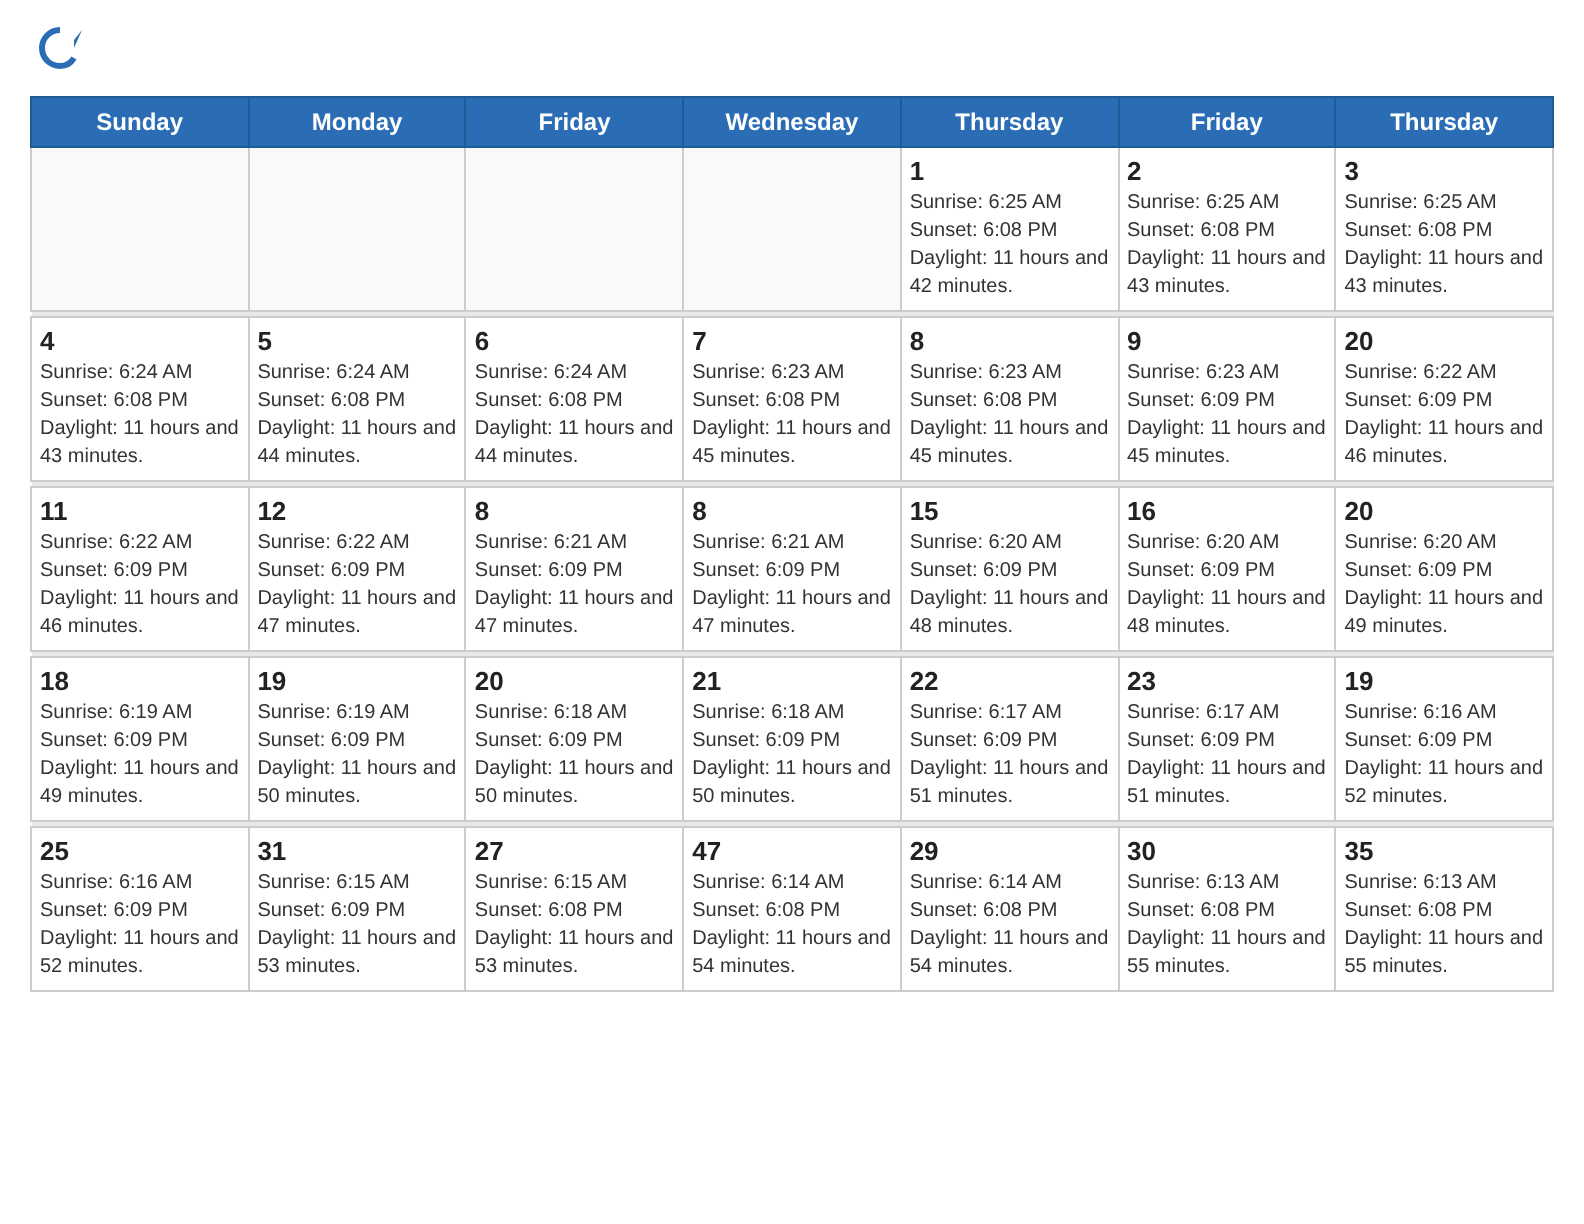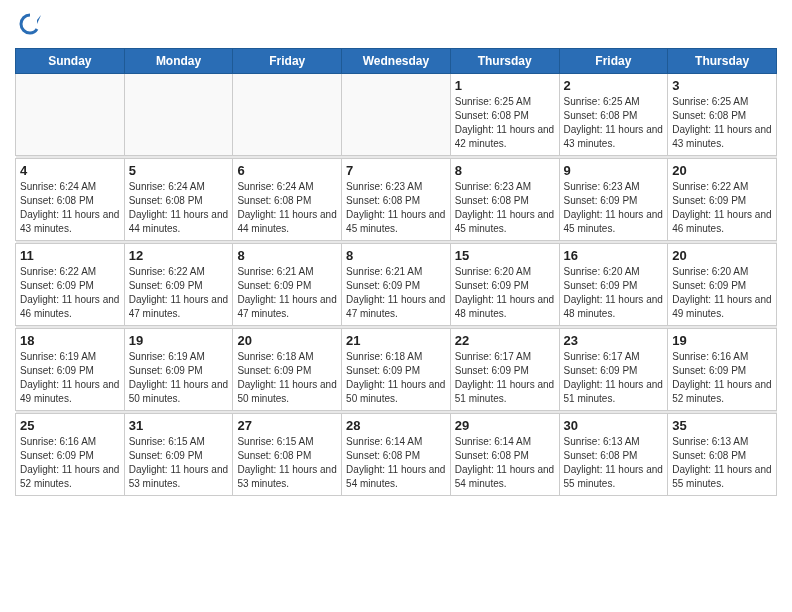--- a/index.html
+++ b/index.html
@@ -256,21 +256,21 @@
           </td>
           <td>
             <div class="day-number">31</div>
             <div class="day-info">Sunrise: 6:15 AM<br>Sunset: 6:09 PM<br>Daylight: 11 hours and 53 minutes.</div>
           </td>
           <td>
             <div class="day-number">27</div>
             <div class="day-info">Sunrise: 6:15 AM<br>Sunset: 6:08 PM<br>Daylight: 11 hours and 53 minutes.</div>
           </td>
           <td>
-            <div class="day-number">28</div>
+            <div class="day-number">47</div>
             <div class="day-info">Sunrise: 6:14 AM<br>Sunset: 6:08 PM<br>Daylight: 11 hours and 54 minutes.</div>
           </td>
           <td>
             <div class="day-number">29</div>
             <div class="day-info">Sunrise: 6:14 AM<br>Sunset: 6:08 PM<br>Daylight: 11 hours and 54 minutes.</div>
           </td>
           <td>
             <div class="day-number">30</div>
             <div class="day-info">Sunrise: 6:13 AM<br>Sunset: 6:08 PM<br>Daylight: 11 hours and 55 minutes.</div>
           </td>

